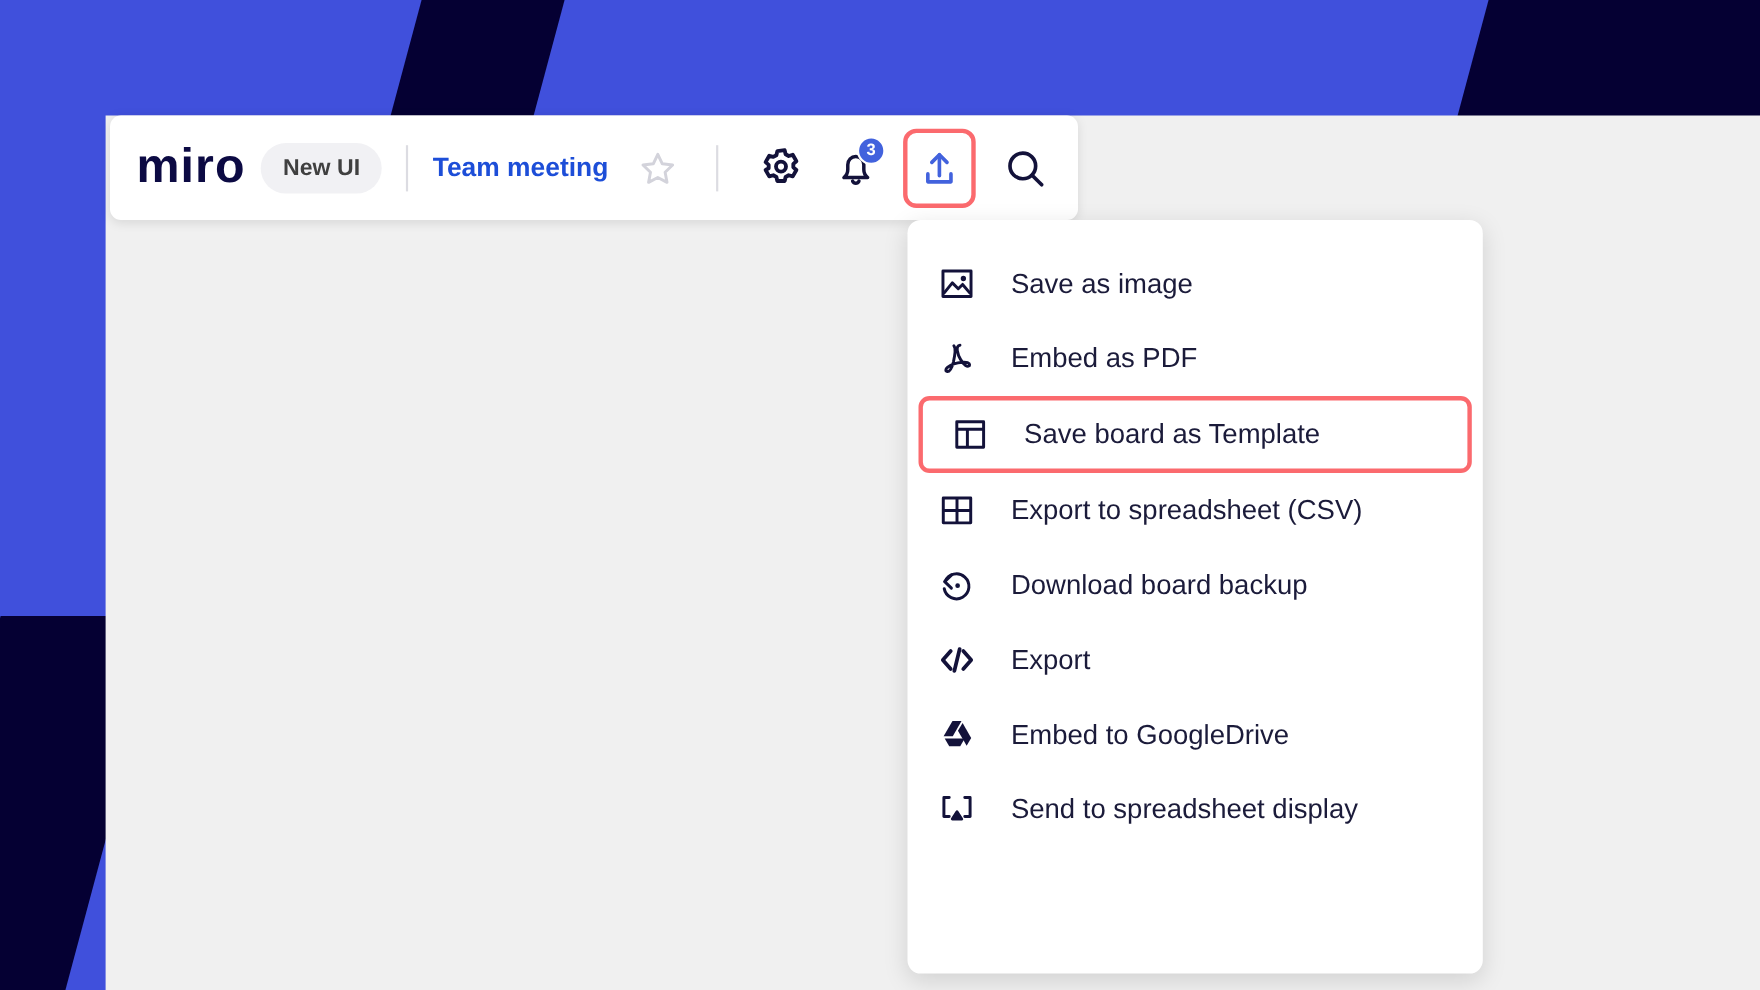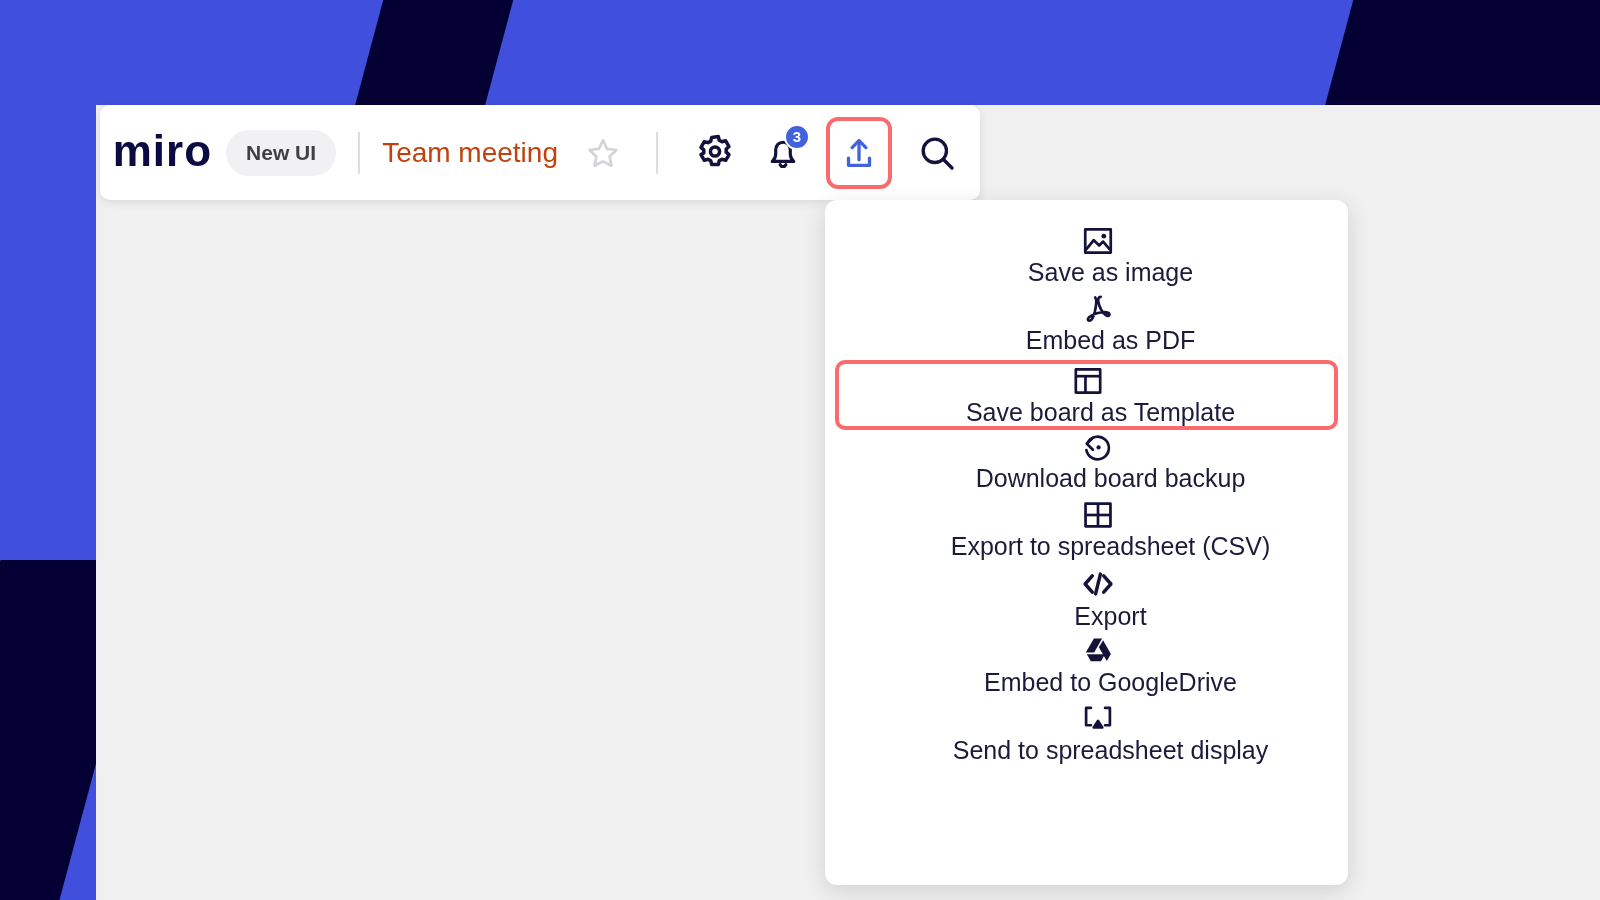--- a/index.html
+++ b/index.html
@@ -36,23 +36,22 @@
   
   .toolbar {
     position: absolute;
     left: 100px; top: 105px;
     width: 880px; height: 95px;
     background: #FFFFFF;
     border-radius: 10px;
     box-shadow: 0 2px 10px rgba(0,0,0,0.10);
     display: flex;
     align-items: center;
-    padding: 0 12px;
+    padding: 0 24px;
     z-index: 5;
-    justify-content: flex-end;
   }
 
   .miro-logo {
     font-size: 44px;
     font-weight: 700;
     letter-spacing: 1px;
     color: #0C0A43;
     line-height: 1;
     padding-bottom: 4px;
   }
@@ -69,23 +68,23 @@
   }
 
   .divider {
     width: 2px; height: 42px;
     background: #DCDCE2;
     margin: 0 22px;
     flex: none;
   }
 
   .board-title {
-    font-size: 28px;
-    font-weight: 400;
-    color: #c2410c;
+    font-size: 24px;
+    font-weight: 700;
+    color: #1d4ed8;
     white-space: nowrap;
   }
 
   .icon-btn {
     width: 62px; height: 62px;
     display: flex;
     align-items: center;
     justify-content: center;
     position: relative;
     border-radius: 8px;
@@ -133,41 +132,40 @@
     padding: 24px 0 40px 0;
     z-index: 10;
   }
 
   .menu-item {
     display: flex;
     align-items: center;
     height: 68px;
     padding: 0 0 0 22px;
     position: relative;
-    flex-direction: column;
   }
 
   .menu-item .mi-icon {
     width: 46px;
     display: flex;
     align-items: center;
     justify-content: center;
     flex: none;
   }
 
   .menu-item .mi-label {
     margin-left: 26px;
     font-size: 25px;
     color: #1B1B3A;
     white-space: nowrap;
   }
 
   .menu-item.highlighted {
     margin: 0 10px;
-    padding-left: 2px;
+    padding-left: 20px;
     border: 4px solid #FB6A6E;
     border-radius: 10px;
     height: 70px;
   }
 
   svg { display: block; }
 </style>
 </head>
 <body>
 
@@ -270,42 +268,42 @@
           <rect x="3.4" y="3.8" width="17.2" height="16.4"></rect>
           <line x1="3.4" y1="8.6" x2="20.6" y2="8.6"></line>
           <line x1="10.2" y1="8.6" x2="10.2" y2="20.2"></line>
         </svg>
       </span>
       <span class="mi-label">Save board as Template</span>
     </div>
 
     <div class="menu-item">
       <span class="mi-icon">
+        <svg width="34" height="34" viewBox="0 0 24 24" fill="none" stroke="#13123A" stroke-width="1.9" stroke-linejoin="round">
+          <rect x="3.2" y="4" width="17.6" height="16"></rect>
+          <line x1="3.2" y1="12" x2="20.8" y2="12"></line>
+          <line x1="12" y1="4" x2="12" y2="20"></line>
+        </svg>
+      </span>
+      <span class="mi-label">Export to spreadsheet (CSV)</span>
+    </div>
+
+    <div class="menu-item">
+      <span class="mi-icon">
         <svg width="34" height="34" viewBox="0 0 24 24" fill="none" stroke="#13123A" stroke-width="1.9" stroke-linecap="round" stroke-linejoin="round">
           <path d="M4.3 9.6a8 8 0 1 1-.5 4.6"></path>
           <polyline points="8.6,5.4 4.1,9.7 8.4,13.9"></polyline>
           <circle cx="12.4" cy="12.3" r="1.5" fill="#13123A" stroke="none"></circle>
         </svg>
       </span>
       <span class="mi-label">Download board backup</span>
     </div>
 
     <div class="menu-item">
       <span class="mi-icon">
-        <svg width="34" height="34" viewBox="0 0 24 24" fill="none" stroke="#13123A" stroke-width="1.9" stroke-linejoin="round">
-          <rect x="3.2" y="4" width="17.6" height="16"></rect>
-          <line x1="3.2" y1="12" x2="20.8" y2="12"></line>
-          <line x1="12" y1="4" x2="12" y2="20"></line>
-        </svg>
-      </span>
-      <span class="mi-label">Export to spreadsheet (CSV)</span>
-    </div>
-
-    <div class="menu-item">
-      <span class="mi-icon">
         <svg width="36" height="36" viewBox="0 0 24 24" fill="none" stroke="#13123A" stroke-width="2.3" stroke-linecap="round" stroke-linejoin="round">
           <polyline points="8.2,6.6 3.4,12 8.2,17.4"></polyline>
           <polyline points="15.8,6.6 20.6,12 15.8,17.4"></polyline>
           <line x1="13.6" y1="5.4" x2="10.4" y2="18.6"></line>
         </svg>
       </span>
       <span class="mi-label">Export</span>
     </div>
 
     <div class="menu-item">

